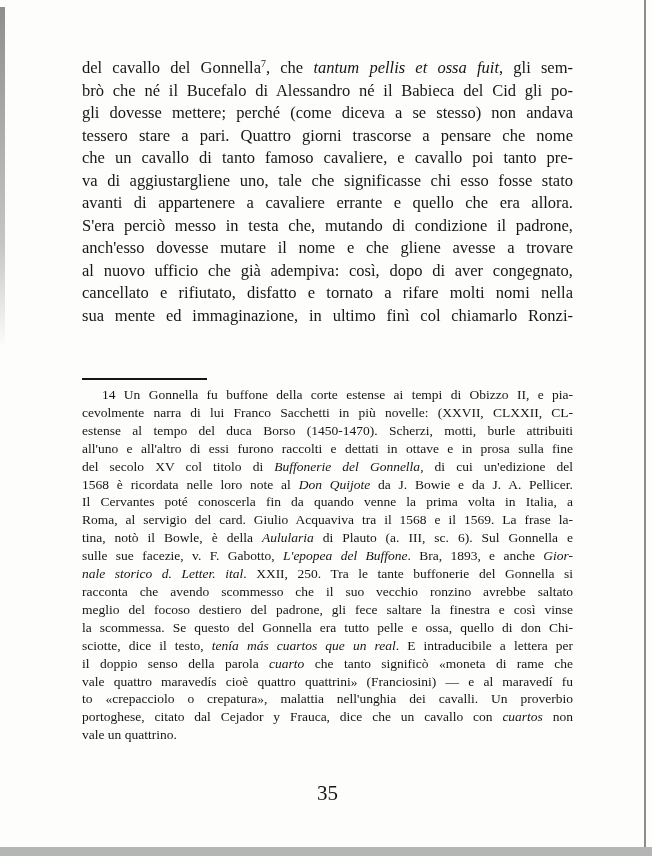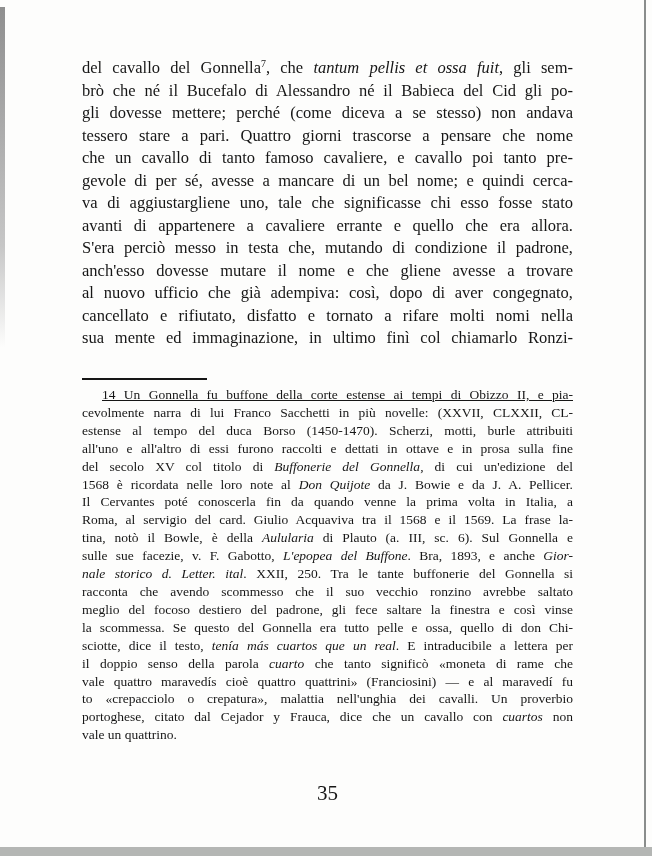--- a/index.html
+++ b/index.html
@@ -35,21 +35,21 @@
   }
   .footnote {
     position: absolute; left: 82px; top: 386px; width: 491px;
     font-size: 13.5px; line-height: 17.9px;
   }
   .line {
     white-space: nowrap;
     text-align: justify;
     text-align-last: justify;
   }
-  .footnote .line:first-child { text-indent: 20px; text-decoration: underline; }
+  .footnote .line:first-child { text-indent: 20px; }
   .footnote .line:last-child { text-align-last: left; }
   .it { font-style: italic; }
   sup { font-size: 0.6em; vertical-align: super; line-height: 0; }
   .page-number {
     position: absolute; left: 82px; top: 781px; width: 491px;
     text-align: center; font-size: 21px;
   }
 </style>
 </head>
 <body>
@@ -58,21 +58,20 @@
   <div class="edge-left"></div>
   <div class="edge-right"></div>
   <div class="edge-bottom"></div>
 
   <div class="main-text">
       <div class="line"><span>del cavallo del Gonnella</span><sup>7</sup><span>, che </span><span class="it">tantum pellis et ossa fuit</span><span>, gli sem-</span></div>
       <div class="line"><span>brò che né il Bucefalo di Alessandro né il Babieca del Cid gli po-</span></div>
       <div class="line"><span>gli dovesse mettere; perché (come diceva a se stesso) non andava</span></div>
       <div class="line"><span>tessero stare a pari. Quattro giorni trascorse a pensare che nome</span></div>
       <div class="line"><span>che un cavallo di tanto famoso cavaliere, e cavallo poi tanto pre-</span></div>
-      <div class="line"><span>gevole di per sé, avesse a mancare di un bel nome; e quindi cerca-</span></div>
       <div class="line"><span>va di aggiustargliene uno, tale che significasse chi esso fosse stato</span></div>
       <div class="line"><span>avanti di appartenere a cavaliere errante e quello che era allora.</span></div>
       <div class="line"><span>S'era perciò messo in testa che, mutando di condizione il padrone,</span></div>
       <div class="line"><span>anch'esso dovesse mutare il nome e che gliene avesse a trovare</span></div>
       <div class="line"><span>al nuovo ufficio che già adempiva: così, dopo di aver congegnato,</span></div>
       <div class="line"><span>cancellato e rifiutato, disfatto e tornato a rifare molti nomi nella</span></div>
       <div class="line"><span>sua mente ed immaginazione, in ultimo finì col chiamarlo Ronzi-</span></div>
     </div>
 
   <div class="footnote-rule"></div>

